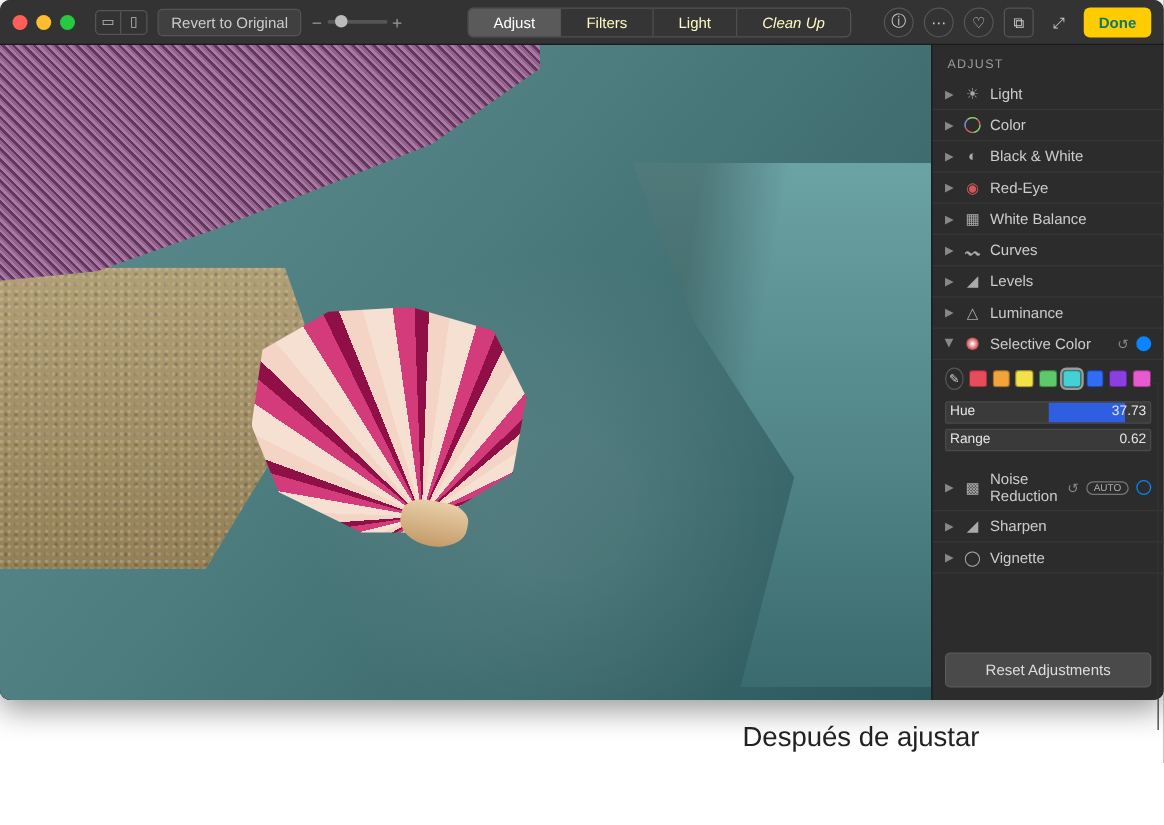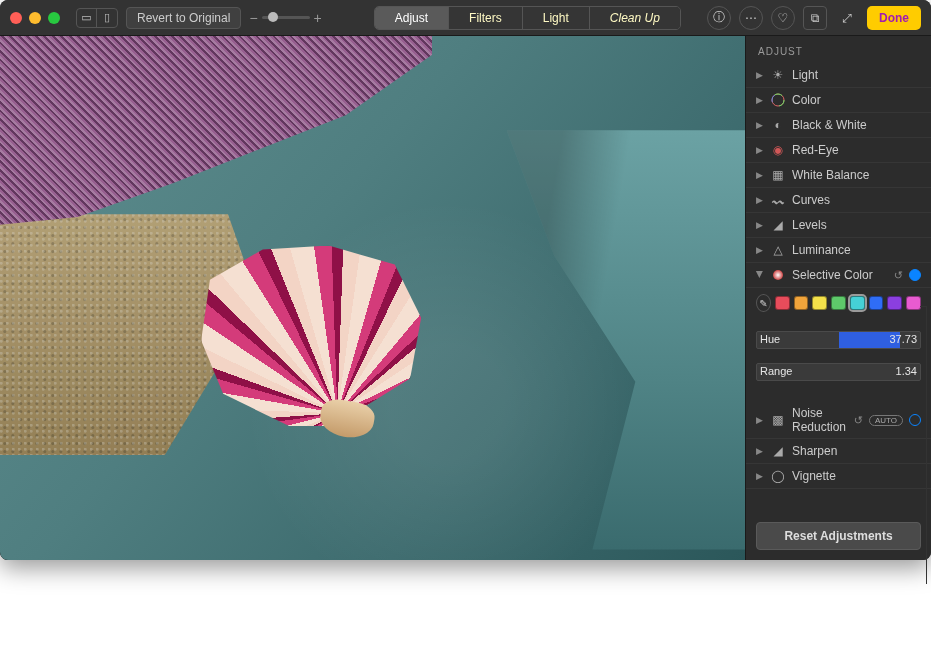--- a/index.html
+++ b/index.html
@@ -76,21 +76,21 @@
 
   .spacer{flex:1;}
 
   .rbtn{
     width:24px;height:24px;border:1px solid #555;border-radius:50%;
     display:flex;align-items:center;justify-content:center;color:#ccc;font-size:12px;
     cursor:pointer;
   }
   .rbtn.sq{border-radius:4px;}
   .done-btn{
-    background:#ffcc00;color:#a21caf;font-weight:600;border:none;
+    background:#ffcc00;color:#0f766e;font-weight:600;border:none;
     padding:5px 12px;border-radius:5px;font-size:12px;cursor:pointer;
   }
 
   
   .body{
     flex:1;display:flex;
   }
   .canvas{
     flex:1; background:#1a1a1a; position:relative; overflow:hidden;
   }
@@ -180,41 +180,41 @@
   .eyedrop{
     width:18px;height:18px;border:1px solid #555;border-radius:50%;
     display:flex;align-items:center;justify-content:center;color:#ccc;font-size:10px;
   }
   .swatch{
     width:18px;height:14px;border-radius:3px;cursor:pointer;border:1px solid rgba(0,0,0,0.4);
   }
   .swatch.sel{outline:2px solid #9a9a9a;}
 
   .slider-row{
-    display:flex;align-items:center;padding:0 10px;margin:12px 0;
+    display:flex;align-items:center;padding:0 10px;margin:2px 0;
     height:20px;position:relative;
   }
   .slider-row .slabel{
     position:absolute;left:14px;top:3px;font-size:11px;color:#e5e5e5;z-index:2;
   }
   .slider-row .svalue{
     position:absolute;right:14px;top:3px;font-size:11px;color:#e5e5e5;z-index:2;
   }
   .slider-row .track{
     flex:1;height:18px;background:#3a3a3a;border:1px solid #4a4a4a;border-radius:2px;
     position:relative;overflow:hidden;
   }
   .slider-row .fill{
     position:absolute;inset:0;
   }
 
   .divider{height:8px;}
   .reset-btn{
     margin:auto 10px 0;background:#4a4a4a;color:#ddd;border:1px solid #5a5a5a;
-    border-radius:4px;padding:6px 0;font-size:12px;cursor:pointer;text-align:center;font-weight:bold;
+    border-radius:4px;padding:6px 0;font-size:12px;cursor:pointer;text-align:center;
   }
 
   
   .annotation{
     position:absolute;left:594px;top:576px;font-size:22px;color:#222;
     line-height:1.25;
   }
   .callout-line{
     position:absolute;left:926px;top:306px;width:1px;height:278px;background:#333;
   }
@@ -360,21 +360,21 @@
       <div id="sliders">
           <div class="slider-row">
             <span class="slabel">Hue</span>
             <span class="svalue">37.73</span>
             <div class="track">
               <div class="fill" style="left:50%;width:38%;background:#2f5fe0;"></div>
             </div>
           </div>
           <div class="slider-row">
             <span class="slabel">Range</span>
-            <span class="svalue">1.34</span>
+            <span class="svalue">0.62</span>
             <div class="track">
               <div class="fill" style="left:0%;width:0%;background:#555;"></div>
             </div>
           </div>
         </div>
 
       <div class="divider"></div>
 
       <div class="row">
         <span class="chev">▶</span>
@@ -396,13 +396,14 @@
       </div>
 
       <button class="reset-btn">Reset Adjustments</button>
     </div>
   </div>
 </div>
 
 <div class="callout-line"></div>
 <div class="callout-h"></div>
 <div class="annotation">
+  <div>Después de ajustar</div>
 </div>
 
 </body></html>

